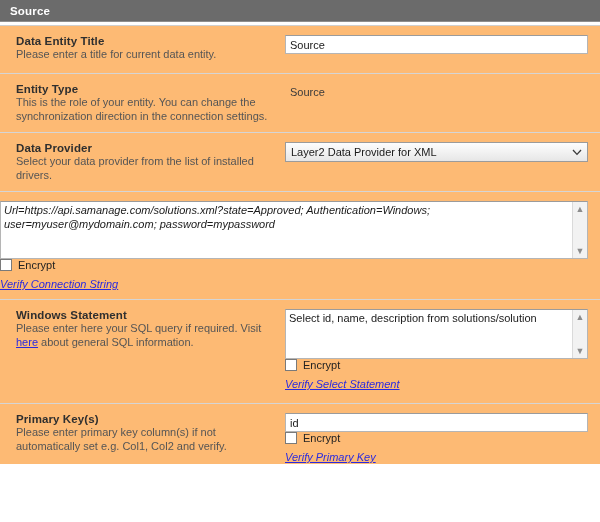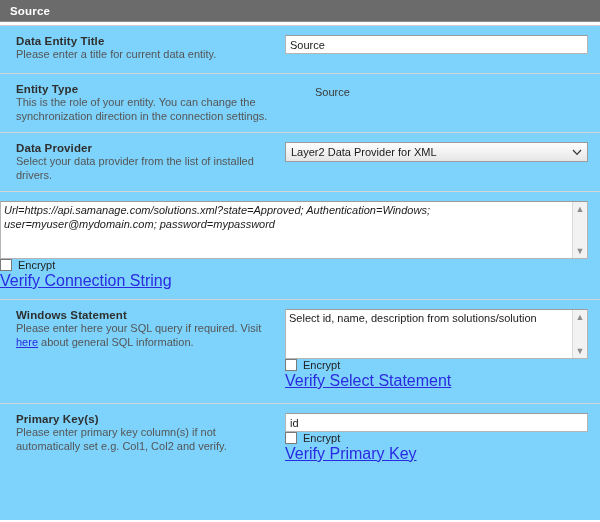--- a/index.html
+++ b/index.html
@@ -11,23 +11,23 @@
     width: 600px;
     height: 522px;
     font-family: "Liberation Sans", sans-serif;
     font-size: 11px;
     color: #4a4a4a;
     overflow: hidden;
   }
 
   .panel {
     width: 600px;
-    height: 520px;
+    height: 464px;
     position: relative;
-    background: #7dd3fc;
+    background: #fdba74;
     box-sizing: border-box;
   }
 
   
   .titlebar {
     height: 22px;
     background: #6b6b6b;
     border-bottom: 1px solid #8e8e8e;
     display: flex;
     align-items: center;
@@ -196,22 +196,23 @@
     box-sizing: border-box;
     cursor: pointer;
     flex: none;
   }
   .checklabel {
     font-size: 11px;
     color: #222222;
     margin-left: 6px;
   }
   .verifyline {
-    margin-top: 1px;
-    font-size: 16px;
+    margin-top: 7px;
+    font-size: 11px;
+    font-style: italic;
   }
 </style>
 </head>
 <body>
 
 <div class="panel">
 
   <div class="titlebar">
     <span class="titlebar-text">Source</span>
   </div>
@@ -222,21 +223,21 @@
     <div class="row" style="min-height:48px;">
       <div class="row-left">
         <div class="lbl-title">Data Entity Title</div>
         <div class="lbl-desc">Please enter a title for current data entity.</div>
       </div>
       <div class="row-right">
         <input class="textbox" type="text" value="Source" style="">
       </div>
     </div>
 
-    <div class="row" style="min-height:54px;gap:25px;">
+    <div class="row" style="min-height:54px;">
       <div class="row-left">
         <div class="lbl-title">Entity Type</div>
         <div class="lbl-desc">This is the role of your entity. You can change the synchronization direction in the connection settings.</div>
       </div>
       <div class="row-right">
         <div class="static-value">Source</div>
       </div>
     </div>
 
     <div class="row" style="min-height:46px;">

